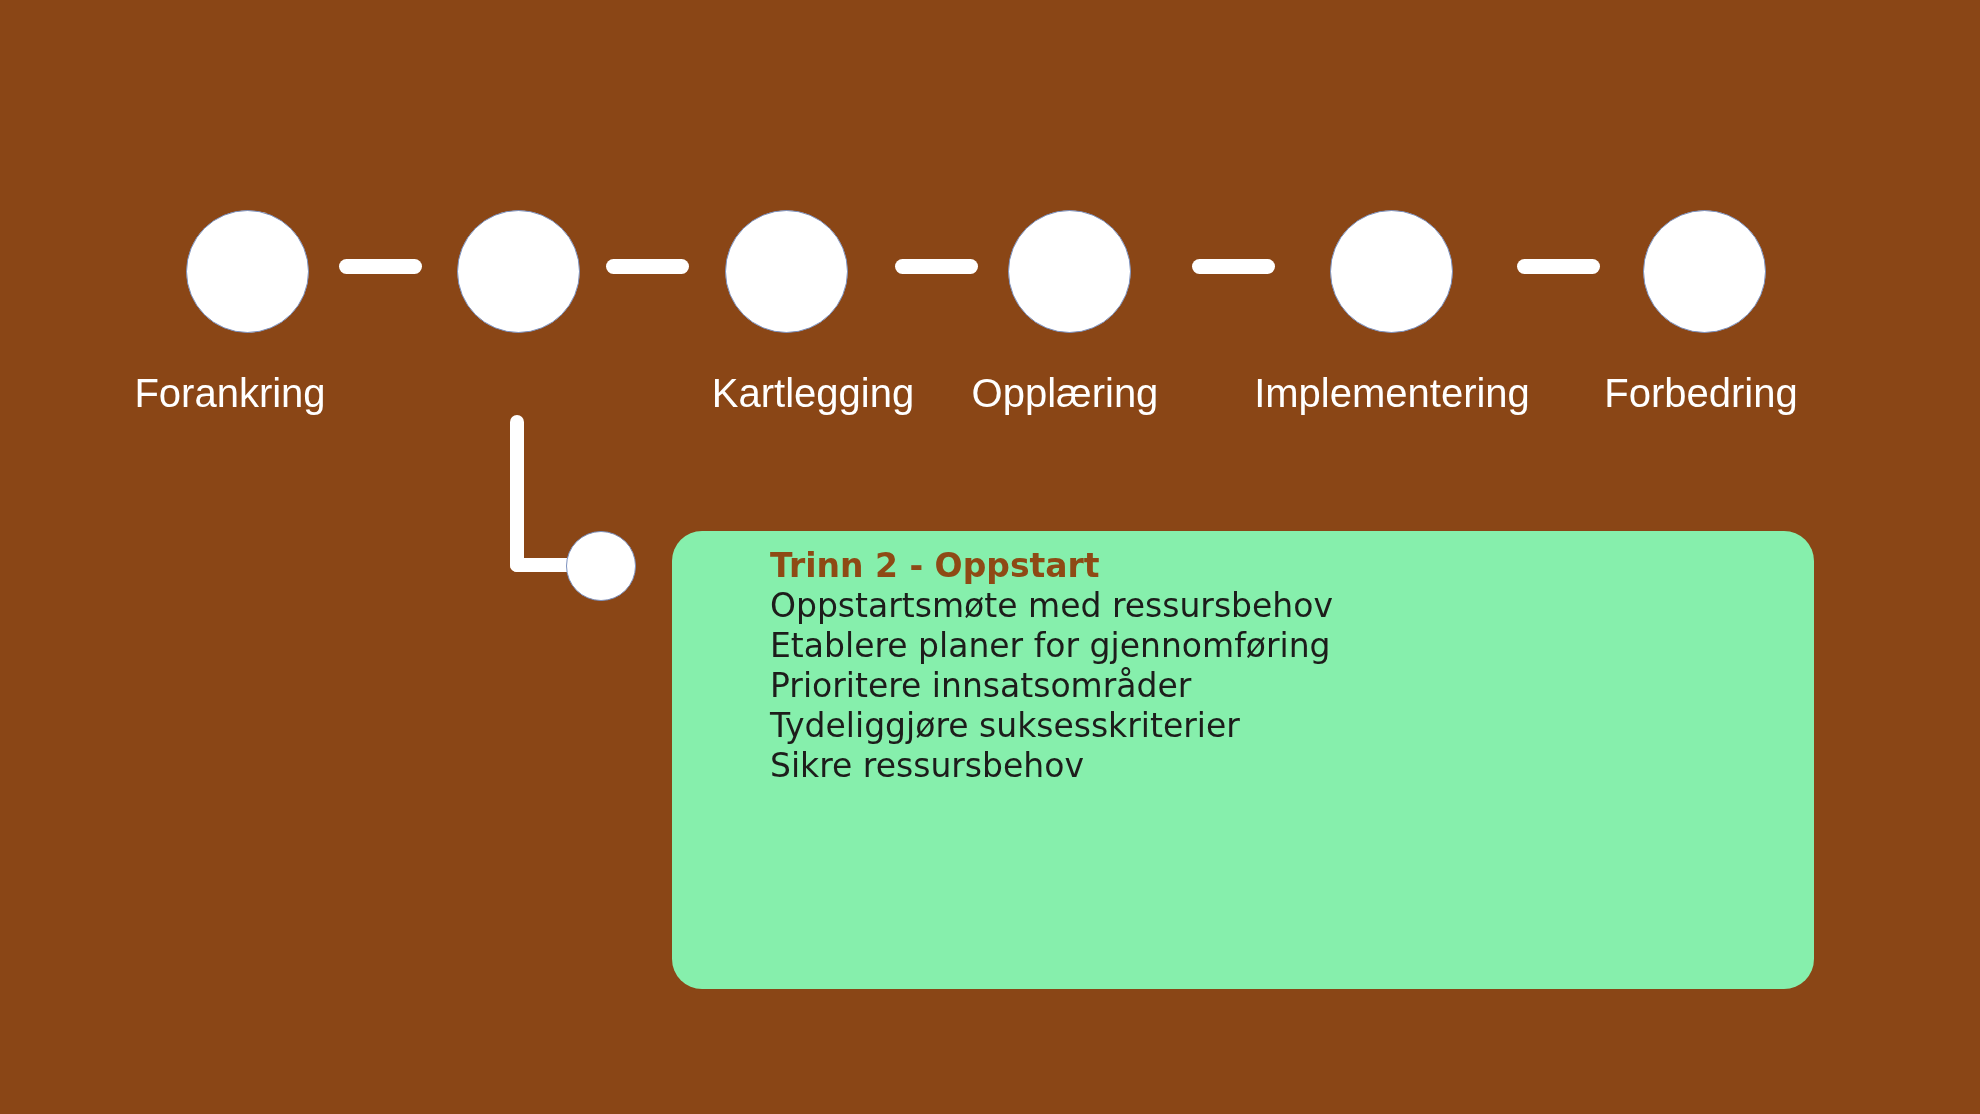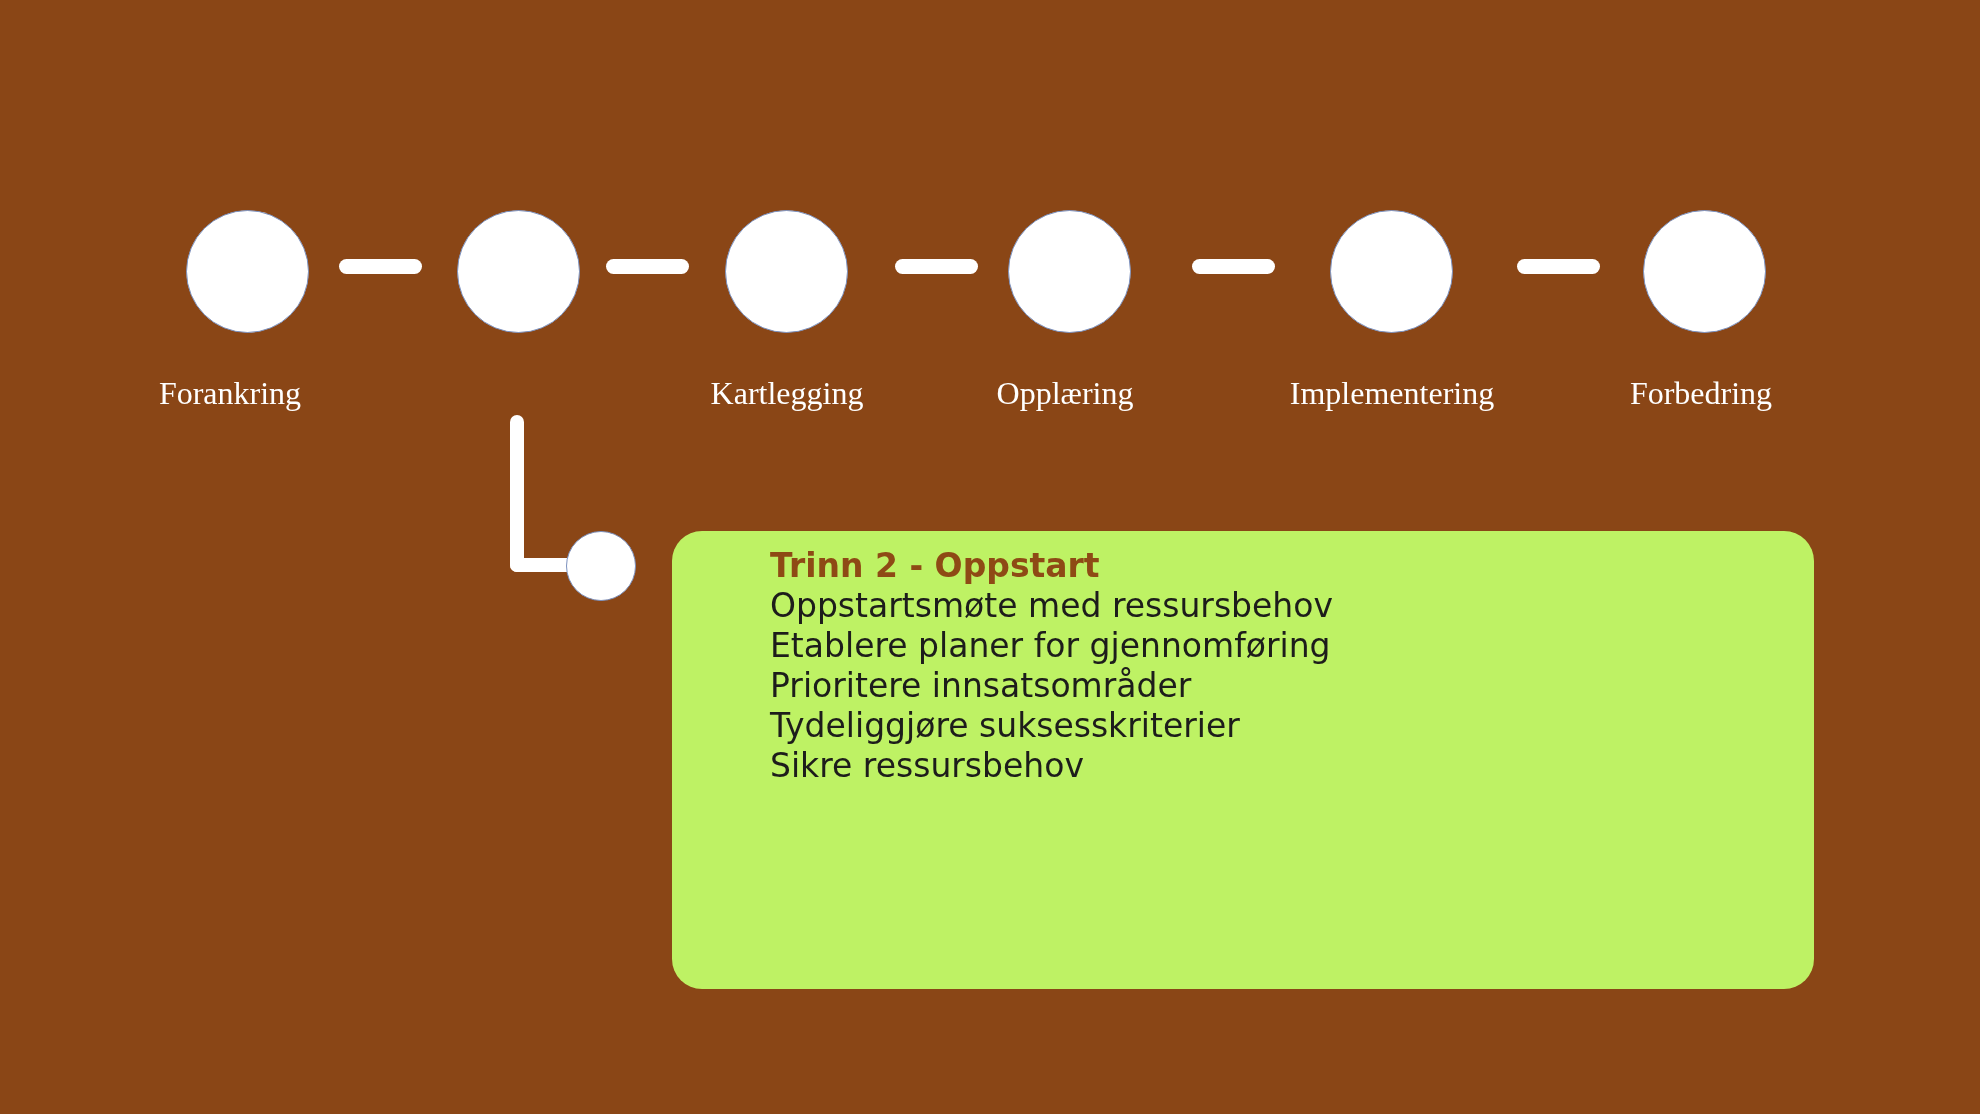--- a/index.html
+++ b/index.html
@@ -49,28 +49,27 @@
   .d4 { left: 1192px; }
   .d5 { left: 1517px; }
 
   
   .stage-label {
     position: absolute;
     top: 369px;
     width: 420px;
     text-align: center;
     color: #FFFFFF;
-    font-size: 32px;
+    font-size: 40px;
     line-height: 48px;
     white-space: nowrap;
-    font-family: Liberation Serif, serif;
   }
   .l1 { left: 20px; }
   .l2 { left: 309px; }
-  .l3 { left: 577px; }
+  .l3 { left: 603px; }
   .l4 { left: 855px; }
   .l5 { left: 1182px; }
   .l6 { left: 1491px; }
 
   
   .conn-v {
     position: absolute;
     left: 510px;
     top: 415px;
     width: 14px;
@@ -99,21 +98,21 @@
     box-sizing: border-box;
   }
 
   
   .card {
     position: absolute;
     left: 672px;
     top: 531px;
     width: 1142px;
     height: 458px;
-    background: #bef264;
+    background: #86efac;
     border-radius: 30px;
     box-sizing: border-box;
     padding: 15px 50px 0 98px;
     font-family: "DejaVu Sans", sans-serif;
   }
   .card-title {
     font-size: 33px;
     font-weight: bold;
     color: #8E4A15;
     line-height: 40px;

